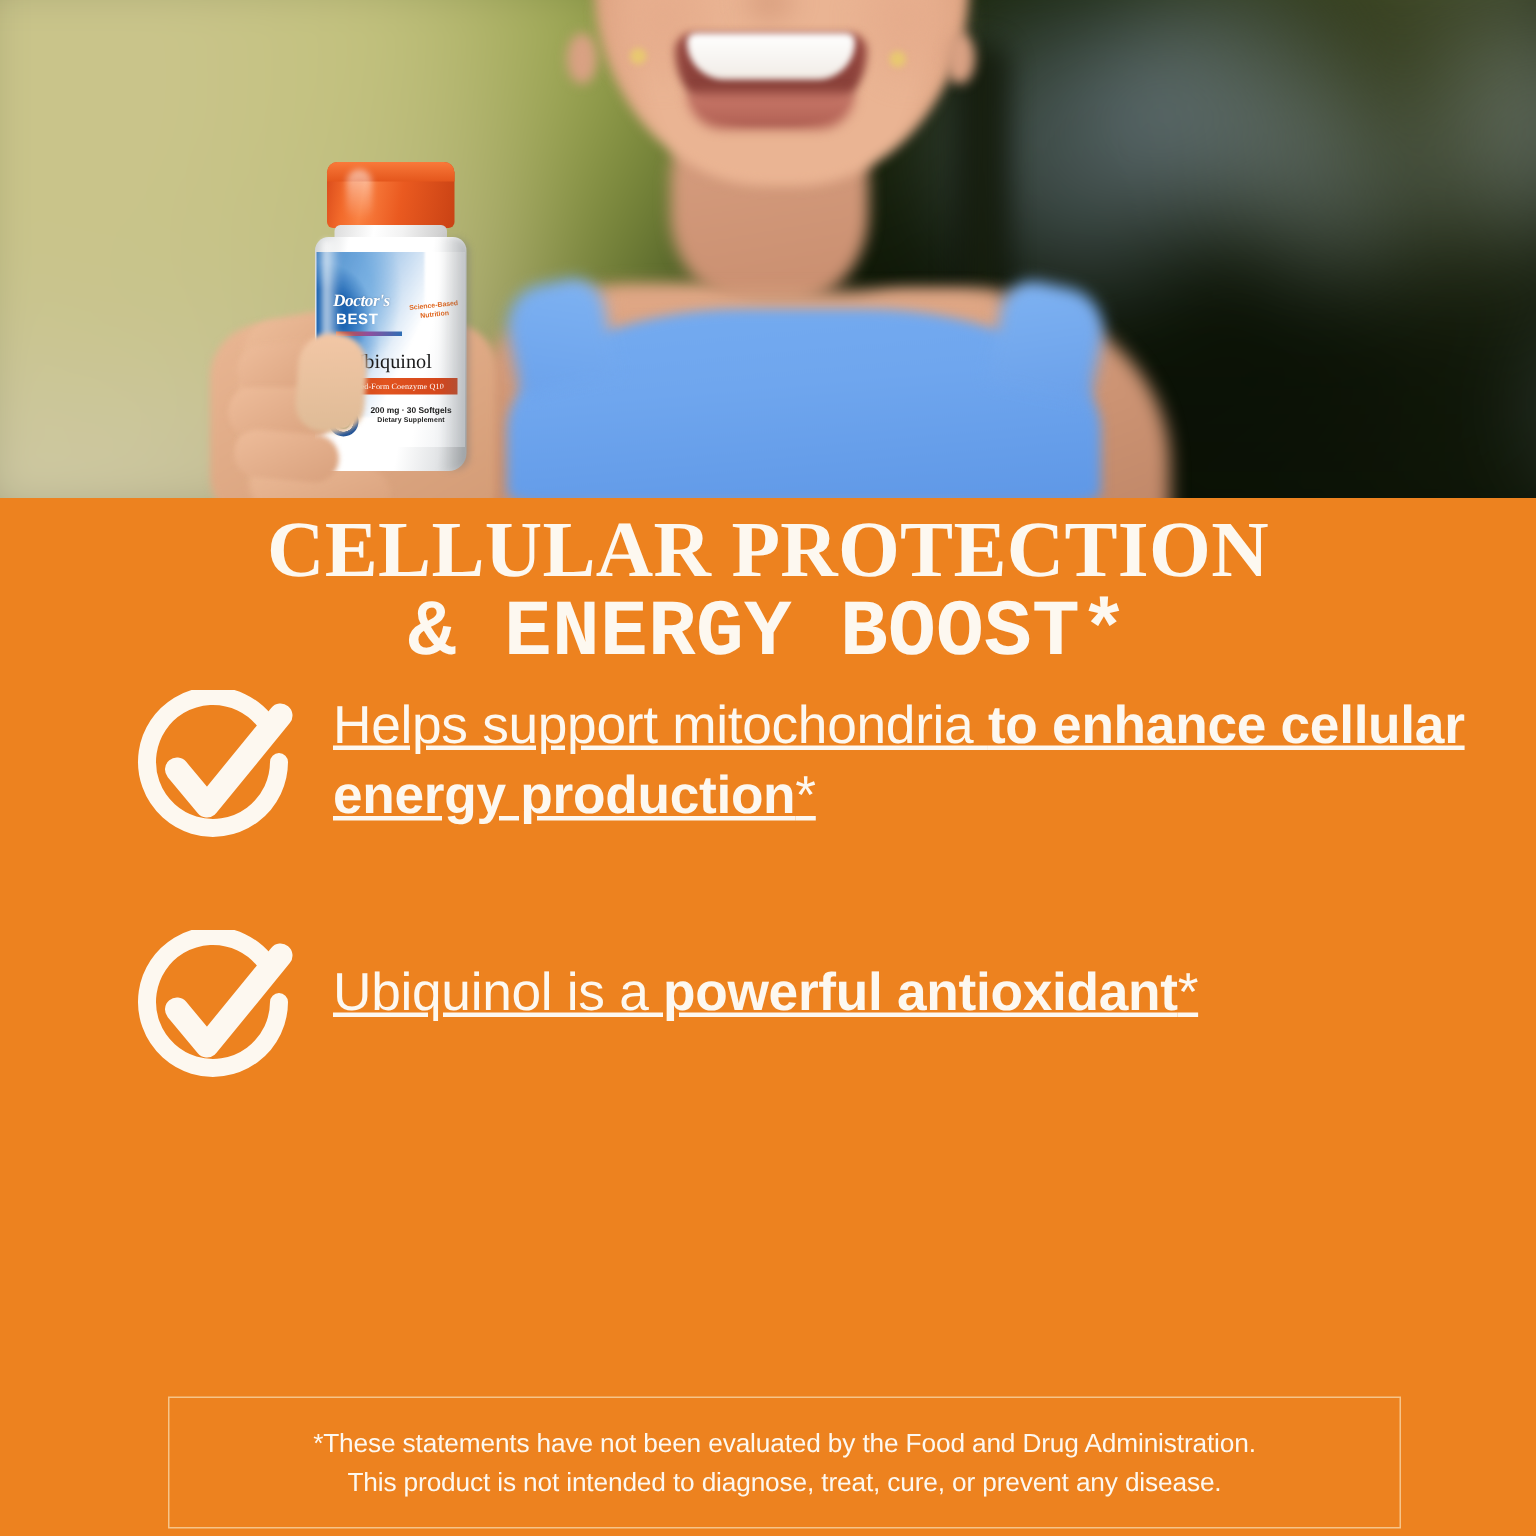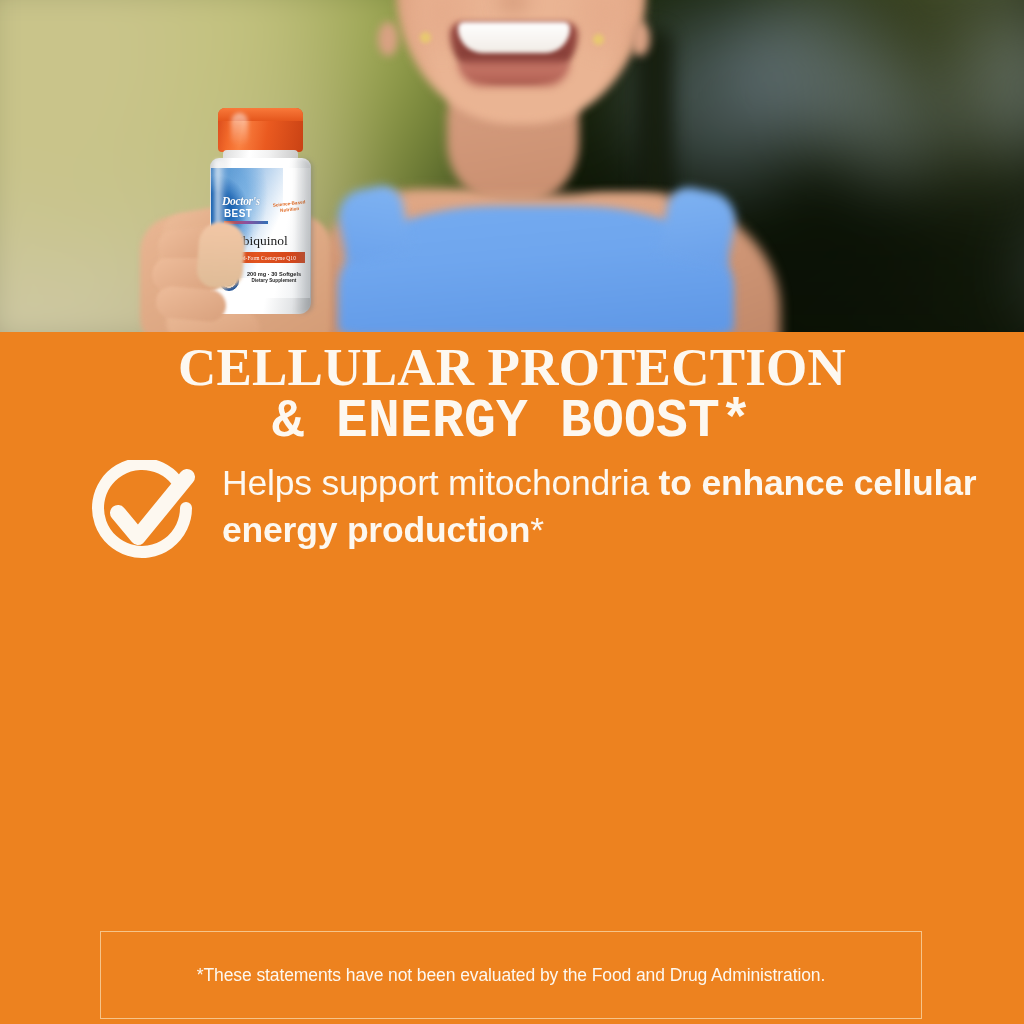--- a/index.html
+++ b/index.html
@@ -305,27 +305,28 @@
   }
   .btext {
     margin-left:134px;
     font-family:"Liberation Sans", sans-serif;
     font-size:35.5px;
     line-height:47px;
     color:#FDF8F0;
     font-weight:normal;
     letter-spacing:-.2px;
     max-width:790px;
+    text-decoration:underline;
   }
   .btext b { font-weight:bold; }
   .btext .ast { font-weight:normal; }
   .b2 .btext, .b3 .btext { padding-top:18px; }
 
   .disclaimer {
-    position:absolute; left:100px; top:599px; width:822px; height:88px;
+    position:absolute; left:112px; top:599px; width:822px; height:88px;
     border:1.5px solid #F6C489;
     display:flex; align-items:center; justify-content:center;
   }
   .disclaimer p {
     text-align:center;
     color:#FDF8F0;
     font-size:17.5px;
     line-height:26px;
     letter-spacing:-.1px;
   }
@@ -427,23 +428,35 @@
             <path d="M88 20 A44 44 0 1 0 98 48" fill="none" stroke="#FDF8F0" stroke-width="12" stroke-linecap="round"></path>
             <path d="M30 53 L50 77 L99 17" fill="none" stroke="#FDF8F0" stroke-width="16" stroke-linecap="round" stroke-linejoin="round"></path>
           </svg>
         </div>
         <div class="btext">
           <span>Helps support mitochondria </span><b>to enhance cellular energy production</b><span class="ast">*</span>
         </div>
       </div>
 
 
+      <div class="bullet b3">
+        <div class="check-wrap">
+          <svg width="112" height="108" viewBox="0 0 112 108" aria-hidden="true">
+            <path d="M88 20 A44 44 0 1 0 98 48" fill="none" stroke="#FDF8F0" stroke-width="12" stroke-linecap="round"></path>
+            <path d="M30 53 L50 77 L99 17" fill="none" stroke="#FDF8F0" stroke-width="16" stroke-linecap="round" stroke-linejoin="round"></path>
+          </svg>
+        </div>
+        <div class="btext">
+          <span>Ubiquinol is a </span><b>powerful antioxidant</b><span class="ast">*</span>
+        </div>
+      </div>
 
     </div>
 
     <div class="disclaimer">
       <p>
         <span>*These statements have not been evaluated by the Food and Drug Administration.</span><br>
+        <span>This product is not intended to diagnose, treat, cure, or prevent any disease.</span>
       </p>
     </div>
 
   </div>
 </div>
 
 </body></html>

